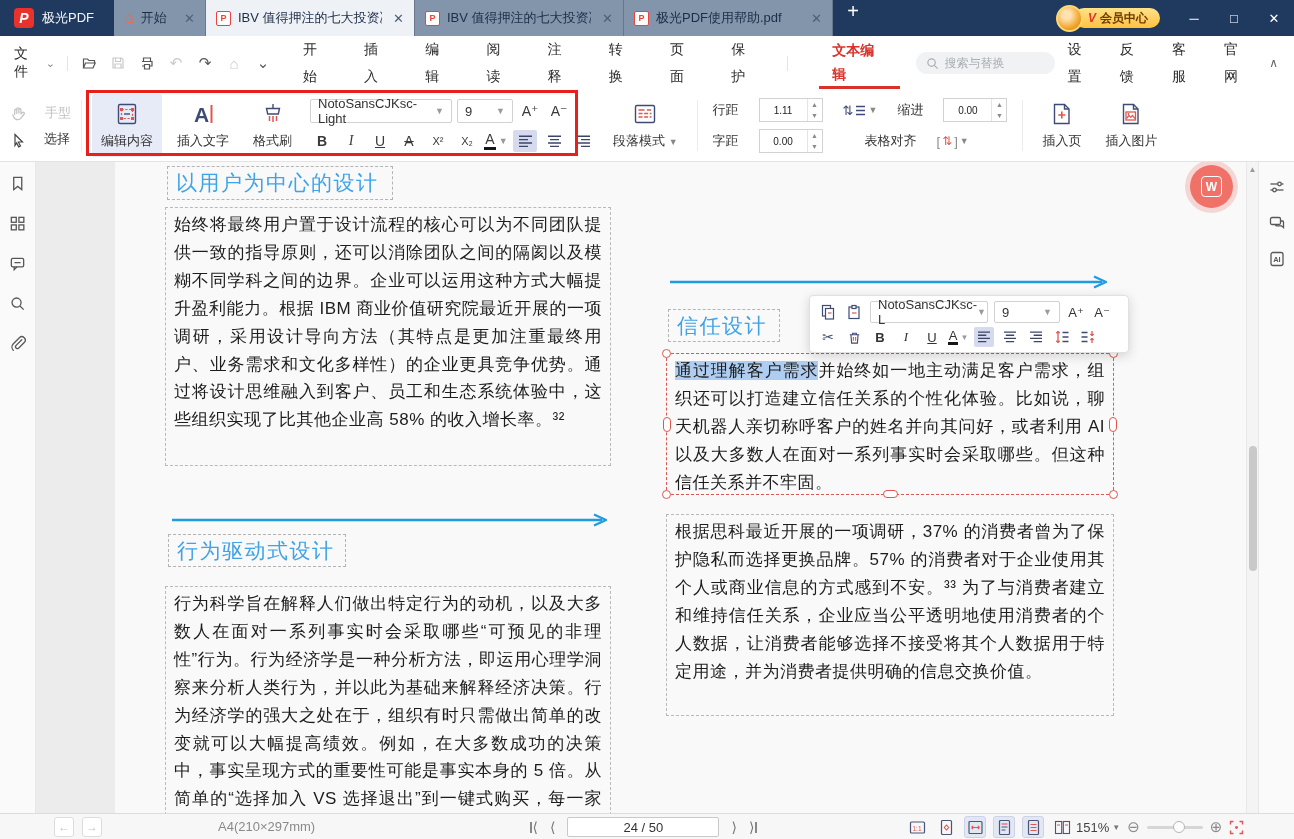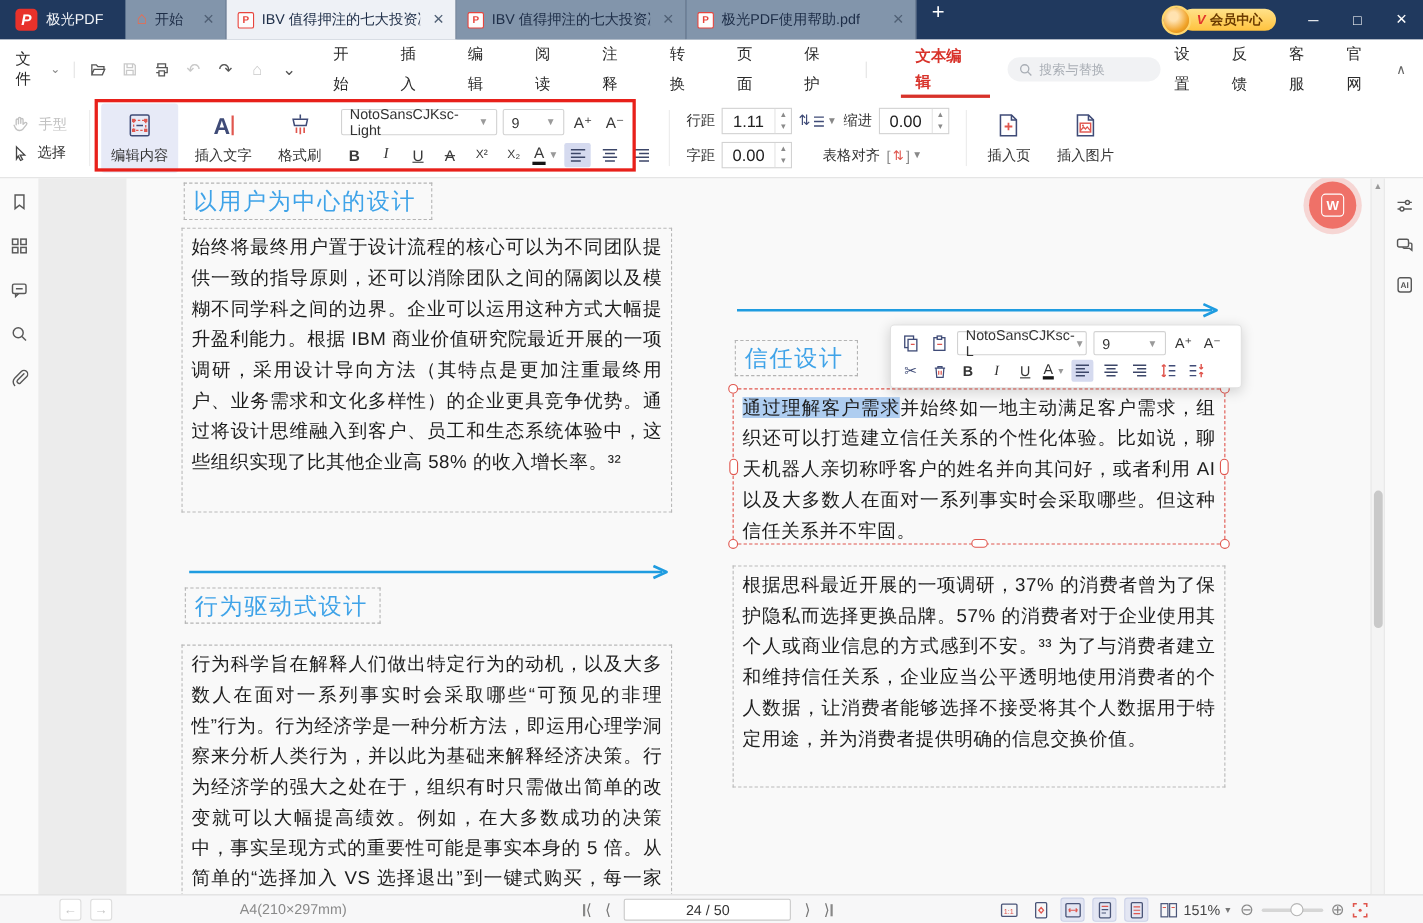--- a/index.html
+++ b/index.html
@@ -40,42 +40,42 @@
 .search{width:140px;height:22px;border-radius:11px;background:#f1f2f4;display:flex;align-items:center;gap:6px;padding:0 10px;margin-left:16px}
 .search input{border:0;background:transparent;outline:none;width:100px;font-size:12px;color:#555}
 .search input::placeholder{color:#a9aeb5}
 .rmenu{display:flex;margin-left:auto;align-items:center}
 .rmenu .mitem{padding:0 13px}
 .collapse{color:#666;font-size:12px;padding:0 16px 0 6px}
 
 .ribbon{flex:0 0 72px;background:#fff;border-bottom:1px solid #e3e3e3;display:flex;align-items:stretch;position:relative;padding-left:10px}
 .red-anno{position:absolute;left:86px;top:0;width:492px;height:66px;border:3px solid #e8201a;z-index:6;pointer-events:none}
 .toolcol{display:flex;flex-direction:column;justify-content:center;gap:8px;width:64px;flex:0 0 64px}
-.tool{display:flex;align-items:center;gap:8px;font-size:13px;color:#333}
+.tool{display:flex;align-items:flex-end;gap:18px;font-size:13px;color:#333}
 .tool.dis{color:#c2c2c2}
 .rdiv{width:1px;background:#ececec;margin:10px 7px;flex:0 0 1px}
 .bigbtn{display:flex;flex-direction:column;align-items:center;justify-content:center;gap:5px;padding:4px 9px;font-size:13px;color:#333;margin:4px 3px;border-radius:3px;white-space:nowrap}
 .bigbtn.sel{background:#e7eaf7}
 .fontgrp{display:flex;flex-direction:column;justify-content:center;gap:7px;padding:0 6px}
 .frow{display:flex;align-items:center;gap:5px}
 .selbox{height:24px;border:1px solid #d2d2d2;border-radius:2px;display:flex;align-items:center;justify-content:space-between;padding:0 7px;font-size:13px;color:#333;background:#fff}
 .selbox .arr{color:#9a9a9a;font-size:9px}
 .fw{width:142px}.sw{width:56px}
 .fbtn{min-width:24px;height:22px;display:flex;align-items:center;justify-content:center;font-size:14px;color:#3a3a3a;border-radius:2px}
 .fbtn.it{font-style:italic;font-family:"Liberation Serif",serif}
 .fbtn.un{text-decoration:underline}
 .fbtn.st{text-decoration:line-through}
 .fbtn.sup,.fbtn.sub{font-size:11px}
 .colorA{border-bottom:3px solid #161616;line-height:1.05;padding:0 1px}
 .alignbtn{width:24px;height:22px;display:flex;align-items:center;justify-content:center;border-radius:2px}
 .alignbtn.sel{background:#d5daef}
 .spacegrp{display:flex;flex-direction:column;gap:7px;justify-content:center;padding:0 8px;font-size:13px;color:#333}
-.srow{display:flex;align-items:center;gap:6px}
+.srow{display:flex;align-items:center;gap:20px}
 .numbox{width:64px;height:24px;border:1px solid #d2d2d2;display:flex;background:#fff}
-.numval{flex:1;display:flex;align-items:center;justify-content:center;font-size:15px;color:#222}
+.numval{flex:1;display:flex;align-items:center;justify-content:center;font-size:10px;color:#222}
 .stepper{width:15px;border-left:1px solid #e4e4e4;display:flex;flex-direction:column}
 .stepper span{flex:1;display:flex;align-items:center;justify-content:center;font-size:7px;color:#8a8a8a;line-height:1}
 .iconbtn{display:flex;align-items:center;gap:2px;color:#3f4b77}
 .brk{color:#8a8a8a;font-size:13px}
 .updown{color:#e0564e;font-size:12px}
 
 .workspace{flex:1;position:relative;background:#ececec;overflow:hidden}
 .leftrail{position:absolute;left:0;top:0;bottom:0;width:36px;background:#fafafa;border-right:1px solid #e7e7e7;display:flex;flex-direction:column;align-items:center;padding-top:12px;gap:22px;z-index:4}
 .rightrail{position:absolute;right:0;top:0;bottom:0;width:36px;background:#fafafa;border-left:1px solid #e7e7e7;display:flex;flex-direction:column;align-items:center;padding-top:16px;gap:18px;z-index:4}
 .railic{width:18px;height:18px;color:#585858;display:flex;align-items:center;justify-content:center}
@@ -297,20 +297,28 @@
               <path d="M1 1.2h13M3 4.6h9M1 8h13M3 11.4h9"></path>
             </svg>
           </span>
         <span class="alignbtn">
             <svg width="15" height="13" viewBox="0 0 15 13" stroke="#3c4668" stroke-width="1.4">
               <path d="M1 1.2h13M5 4.6h9M1 8h13M5 11.4h9"></path>
             </svg>
           </span>
       </div>
     </div>
+    <div class="bigbtn">
+      <svg width="26" height="26" viewBox="0 0 26 26" fill="none">
+          <rect x="3.5" y="4.5" width="19" height="17" rx="1.5" stroke="#3f4b77" stroke-width="1.4"></rect>
+          <path d="M6.5 9h6M15 9h4" stroke="#e0564e" stroke-width="1.4"></path>
+          <path d="M6.5 12.5h13M6.5 16h13" stroke="#e0564e" stroke-width="1.4" stroke-dasharray="4 1.6"></path>
+        </svg>
+      <span><span>段落模式</span> <span class="arr" style="color:#888;font-size:9px">▼</span></span>
+    </div>
     <div class="rdiv"></div>
     <div class="spacegrp">
       <div class="srow">
         <span>行距</span>
         <div class="numbox">
           <span class="numval">1.11</span>
           <span class="stepper">
               <span>▲</span>
               <span>▼</span>
             </span>

